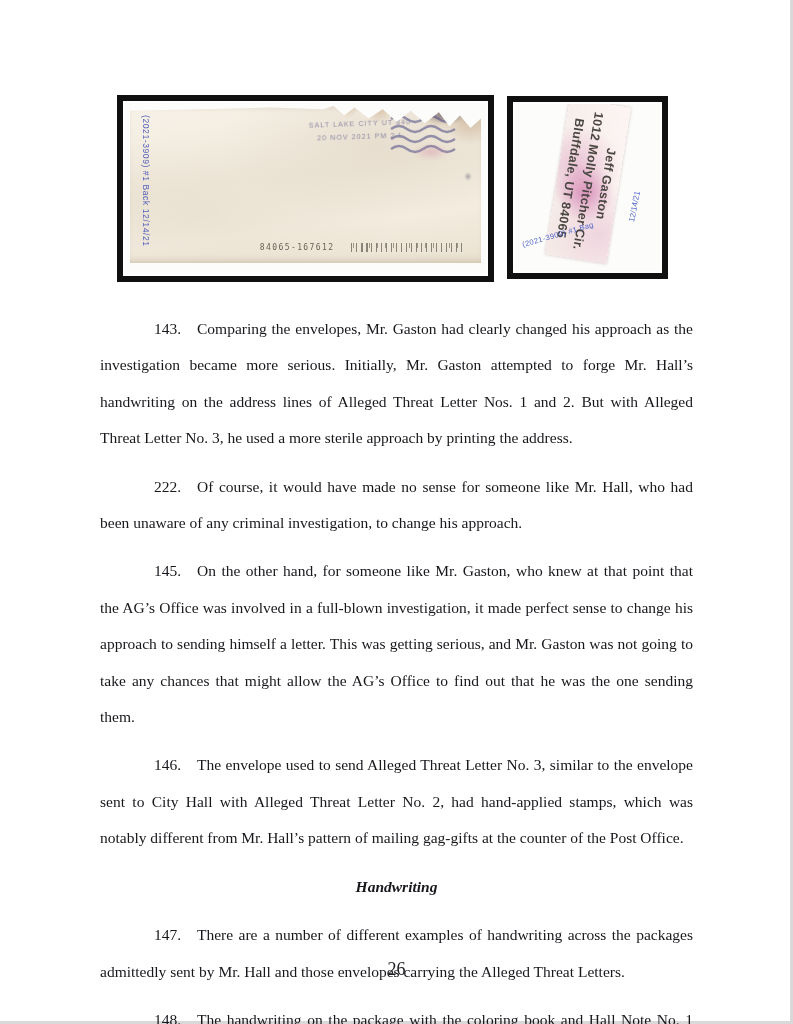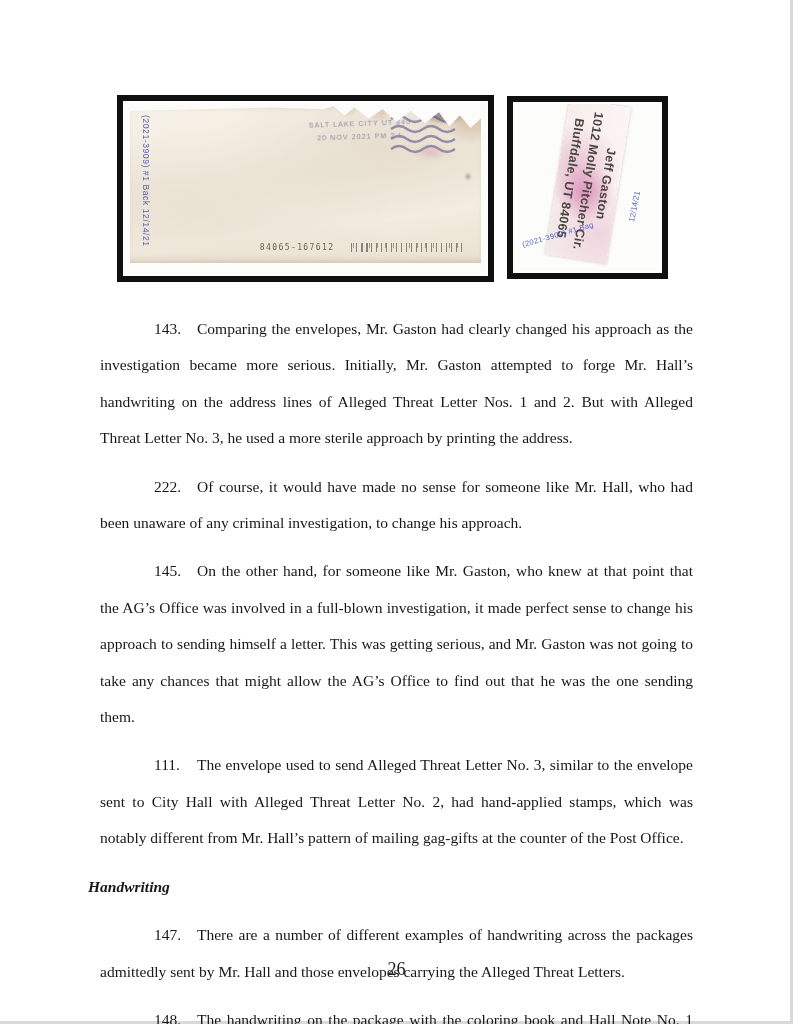--- a/index.html
+++ b/index.html
@@ -98,21 +98,21 @@
   .note-date { right:10px; top:98px; transform:rotate(-79deg); transform-origin:center; font-size:8px; }
 
   
   .content {
     position:absolute; left:88px; width:617px; top:299px;
     font-size:15.5px; line-height:36.4px; text-align:justify;
   }
   .content p { margin:12px; text-indent:54px; }
   .pnum { display:inline-block; width:43px; text-indent:0; }
   .subheading {
-    margin:0; text-align:left; text-indent:0; font-size:15.5px; line-height:36.4px;
+    margin:0; text-align:center; text-indent:0; font-size:15.5px; line-height:36.4px;
     font-weight:700; font-style:italic;
   }
   .pageno {
     position:absolute; top:959px; left:0; width:100%; text-align:center; font-size:18px; color:#1d1d22;
   }
 </style>
 </head>
 <body>
 
 <div class="page">
@@ -152,20 +152,20 @@
       </div>
       <span class="blue-note note-bag">(2021-3909) #1 Bag</span>
       <span class="blue-note note-date">12/14/21</span>
     </div>
   </figure>
 
   <main class="content">
     <p><span class="pnum">143.</span><span>Comparing the envelopes, Mr. Gaston had clearly changed his approach as the investigation became more serious. Initially, Mr. Gaston attempted to forge Mr. Hall’s handwriting on the address lines of Alleged Threat Letter Nos. 1 and 2. But with Alleged Threat Letter No. 3, he used a more sterile approach by printing the address.</span></p>
     <p><span class="pnum">222.</span><span>Of course, it would have made no sense for someone like Mr. Hall, who had been unaware of any criminal investigation, to change his approach.</span></p>
     <p><span class="pnum">145.</span><span>On the other hand, for someone like Mr. Gaston, who knew at that point that the AG’s Office was involved in a full-blown investigation, it made perfect sense to change his approach to sending himself a letter. This was getting serious, and Mr. Gaston was not going to take any chances that might allow the AG’s Office to find out that he was the one sending them.</span></p>
-    <p><span class="pnum">111.</span><span>The envelope used to send Alleged Threat Letter No. 3, similar to the envelope sent to City Hall with Alleged Threat Letter No. 2, had hand-applied stamps, which was notably different from Mr. Hall’s pattern of mailing gag-gifts at the counter of the Post Office.</span></p>
+    <p><span class="pnum">146.</span><span>The envelope used to send Alleged Threat Letter No. 3, similar to the envelope sent to City Hall with Alleged Threat Letter No. 2, had hand-applied stamps, which was notably different from Mr. Hall’s pattern of mailing gag-gifts at the counter of the Post Office.</span></p>
     <h3 class="subheading">Handwriting</h3>
     <p><span class="pnum">147.</span><span>There are a number of different examples of handwriting across the packages admittedly sent by Mr. Hall and those envelopes carrying the Alleged Threat Letters.</span></p>
     <p><span class="pnum">148.</span><span>The handwriting on the package with the coloring book and Hall Note No. 1 (figure</span></p>
   </main>
 
   <footer class="pageno">26</footer>
 </div>
 
 </body></html>

